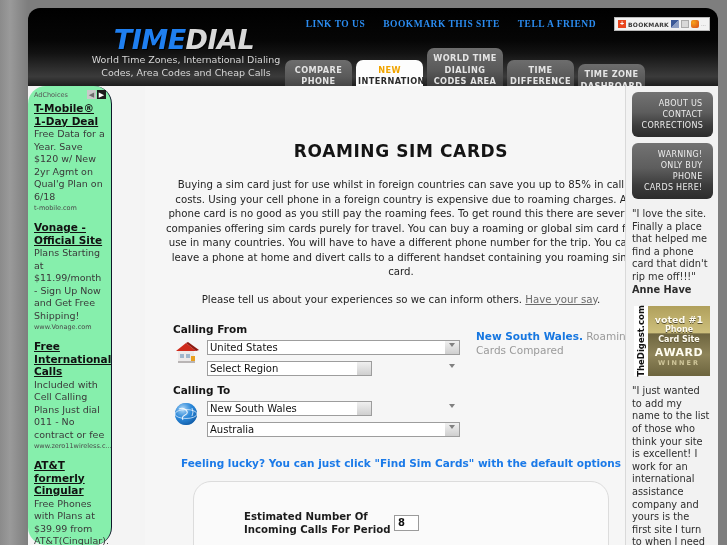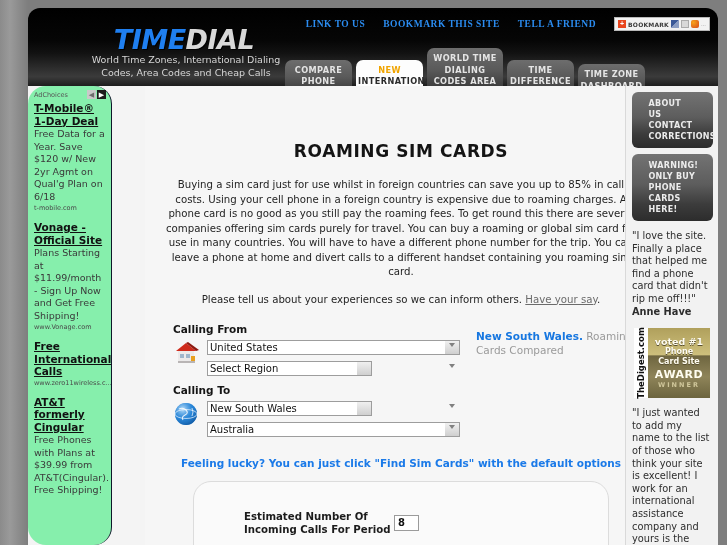--- a/index.html
+++ b/index.html
@@ -326,25 +326,25 @@
   }
 
   
   .rbtn {
     margin: 6px auto 0;
     width: 81px;
     border-radius: 6px;
     background: linear-gradient(to bottom, #737373 0%, #5d5d5d 45%, #3c3c3c 75%, #2c2c2c 100%);
     color: #ececec;
     font-size: 8px;
-    font-weight: bold;
+    font-weight: normal;
     letter-spacing: 0.3px;
-    text-align: left;
+    text-align: right;
     line-height: 11px;
-    padding: 6px 17px;
+    padding: 6px 10px;
     font-family: "DejaVu Sans", sans-serif;
     cursor: pointer;
   }
   .quote {
     margin: 9px 7px 0 6px;
     font-size: 9.8px;
     line-height: 12.6px;
     color: #2d2d2d;
     font-family: "DejaVu Sans", sans-serif;
   }
@@ -472,20 +472,21 @@
         </div>
 
         <div class="ad-item">
           <a class="ad-title" href="#">Vonage - Official Site</a>
           <div class="ad-desc">Plans Starting at $11.99/month - Sign Up Now and Get Free Shipping!</div>
           <div class="ad-url">www.Vonage.com</div>
         </div>
 
         <div class="ad-item">
           <a class="ad-title" href="#">Free International Calls</a>
+          <div class="ad-desc">Included with Cell Calling Plans Just dial 011 - No contract or fee</div>
           <div class="ad-url">www.zero11wireless.c...</div>
         </div>
 
         <div class="ad-item">
           <a class="ad-title" href="#">AT&amp;T formerly Cingular</a>
           <div class="ad-desc">Free Phones with Plans at $39.99 from AT&amp;T(Cingular). Free Shipping!</div>
 
         </div>
       </div>
     </div>

